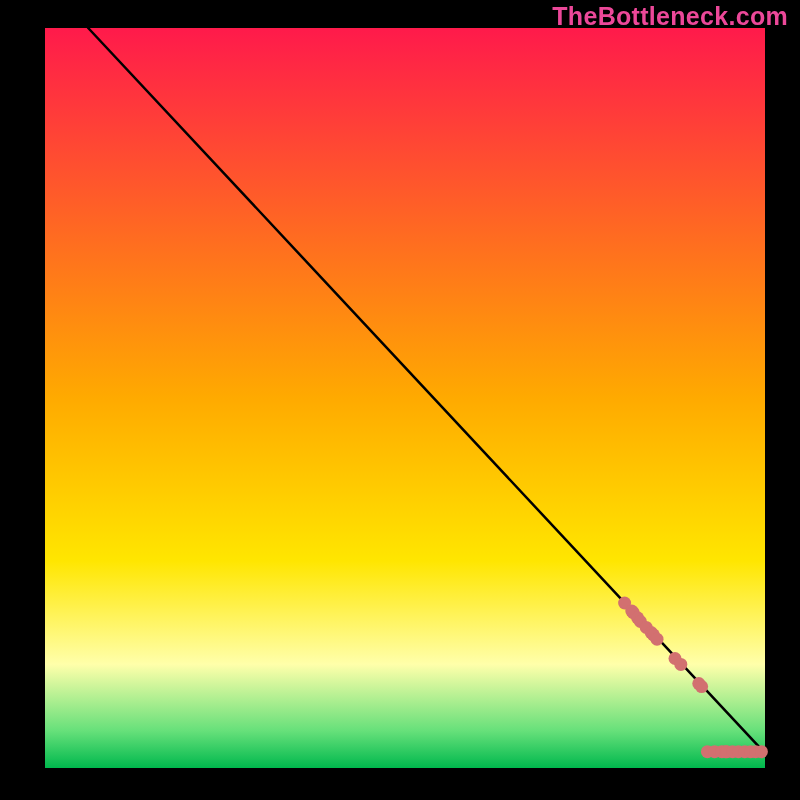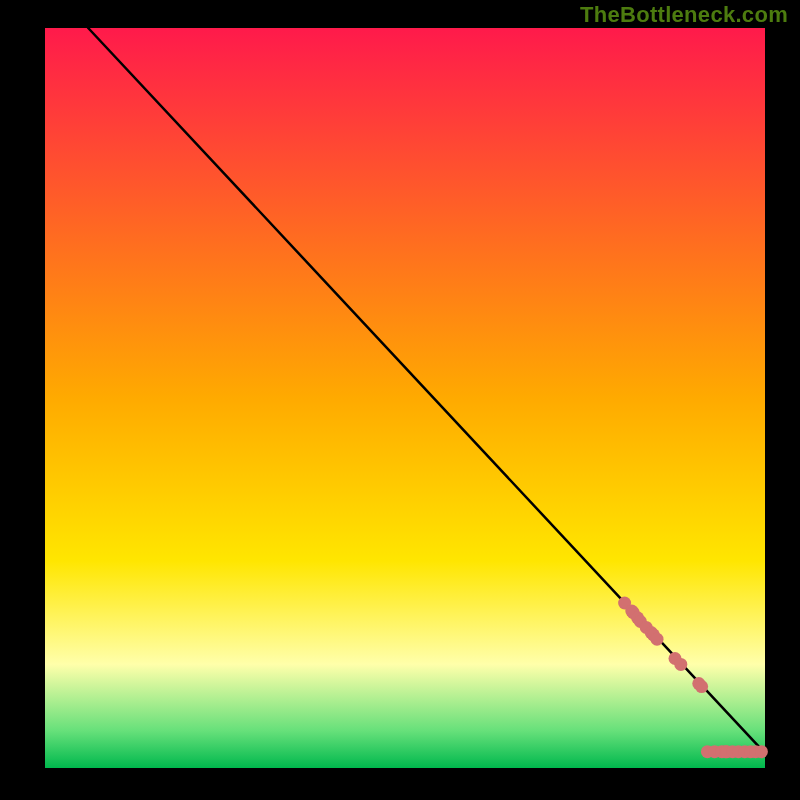--- a/index.html
+++ b/index.html
@@ -15,23 +15,23 @@
     position: absolute;
     top: 0;
     left: 0;
     width: 800px;
     height: 800px;
   }
   .watermark {
     position: absolute;
     top: 2px;
     right: 12px;
-    font-size: 22px;
+    font-size: 25px;
     font-weight: 600;
-    color: #4d7c0f;
+    color: #ec4899;
     letter-spacing: 0.3px;
   }
   svg { display: block; }
 </style>
 </head>
 <body>
 
 <div class="wrap">
   <svg width="800" height="800" viewBox="0 0 800 800">
     <defs>

